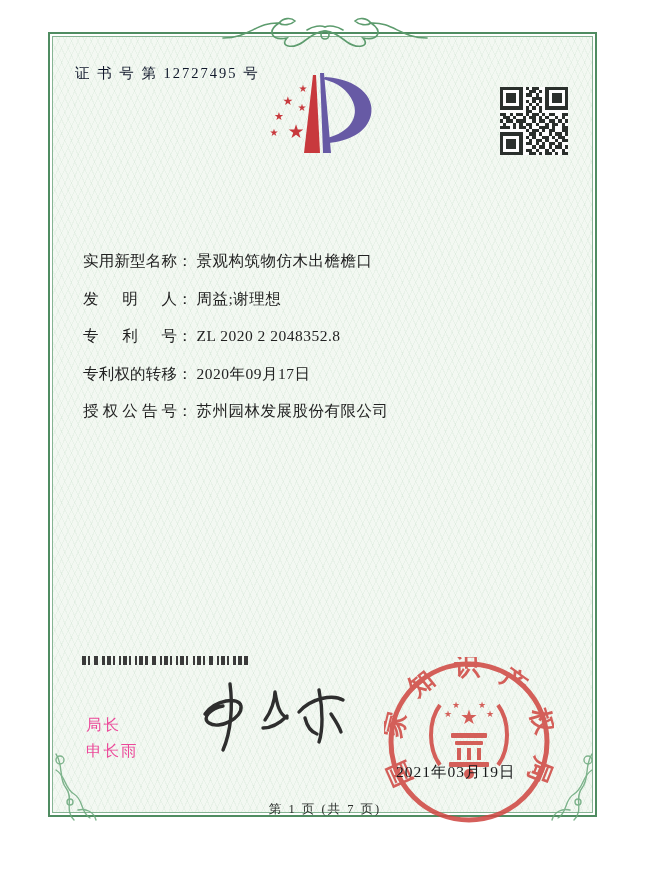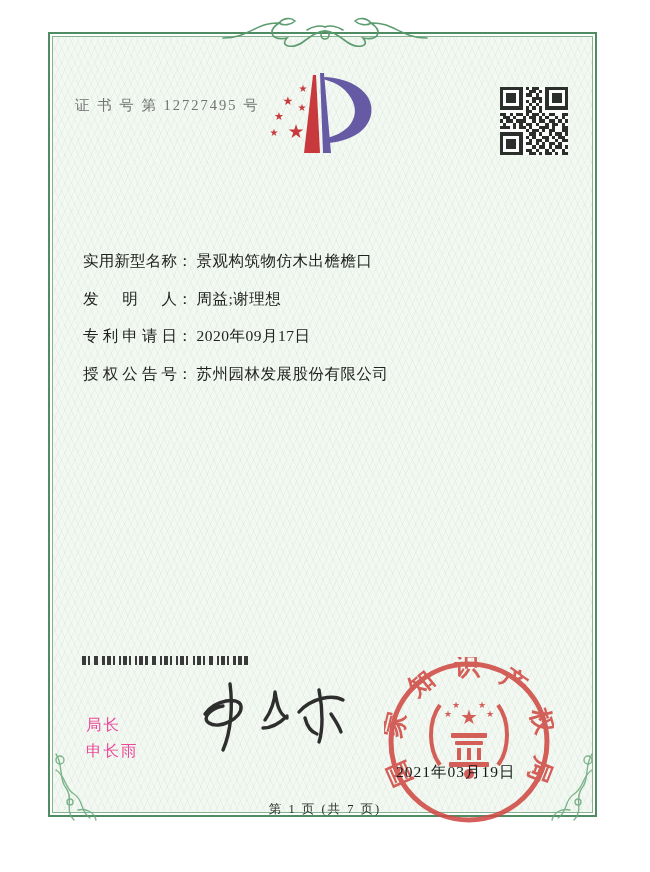--- a/index.html
+++ b/index.html
@@ -14,21 +14,21 @@
     border:2.5px solid #4f8c61;box-sizing:border-box;
   }
   .frame-inner{
     position:absolute;inset:2px;border:1px solid #86b493;
     background-color:#f3f8f2;
     background-image:
       repeating-linear-gradient(115deg, rgba(140,190,150,.10) 0 1px, rgba(0,0,0,0) 1px 6px),
       repeating-linear-gradient(65deg, rgba(140,190,150,.10) 0 1px, rgba(0,0,0,0) 1px 6px);
   }
   .abs{position:absolute;}
-  .cert-number{left:75px;top:96px;font-size:14.5px;letter-spacing:2px;color:#737373;}
+  .cert-number{left:75px;top:64px;font-size:14.5px;letter-spacing:2px;color:#0f172a;}
   .logo{left:252px;top:70px;}
   .qr{left:500px;top:87px;width:68px;height:68px;display:grid;
       grid-template-columns:repeat(21,1fr);grid-template-rows:repeat(21,1fr);
       background:#fdfdfd;}
   .qr .on{background:#2a2f2c;}
   .title{left:0;top:176px;width:650px;text-align:center;font-size:34px;
          letter-spacing:12px;color:#1c1f1e;font-weight:500;}
   .fields{left:83px;top:250px;width:490px;font-size:15.5px;color:#222;}
   .frow{height:37.5px;line-height:22px;white-space:nowrap;}
   .flabel{display:inline-block;width:94px;text-align:justify;text-align-last:justify;
@@ -551,21 +551,24 @@
 
 
   <div class="abs fields">
     <div class="frow">
       <span class="flabel">实用新型名称</span><span class="fcolon">：</span><span class="fvalue">景观构筑物仿木出檐檐口</span>
     </div>
     <div class="frow">
       <span class="flabel">发明人</span><span class="fcolon">：</span><span class="fvalue">周益;谢理想</span>
     </div>
     <div class="frow">
-      <span class="flabel">专利申请日</span><span class="fcolon">：</span><span class="fvalue">2020年09月17日</span>
+      <span class="flabel">专利号</span><span class="fcolon">：</span><span class="fvalue">ZL 2020 2 2048352.8</span>
+    </div>
+    <div class="frow">
+      <span class="flabel">专利权的转移</span><span class="fcolon">：</span><span class="fvalue">2020年09月17日</span>
     </div>
     <div class="frow">
       <span class="flabel">授权公告号</span><span class="fcolon">：</span><span class="fvalue">苏州园林发展股份有限公司</span>
     </div>
   </div>
 
 
   <div class="abs barcode">
       <div style="flex: 1 1 0%; background: rgb(58, 58, 58);"></div>
       <div style="flex: 1 1 0%; background: rgb(58, 58, 58);"></div>

